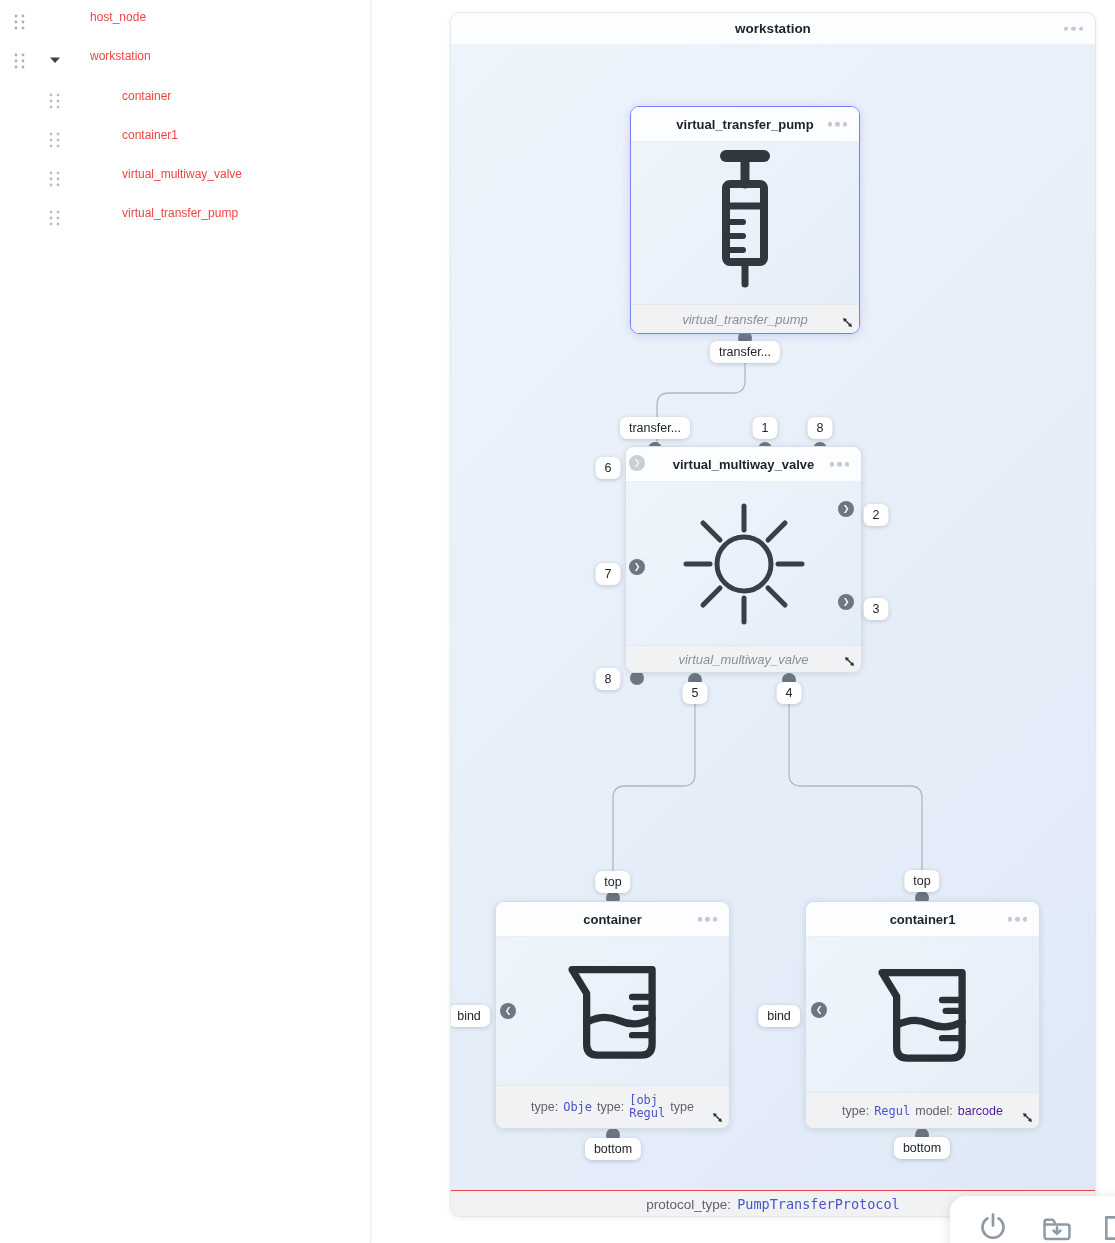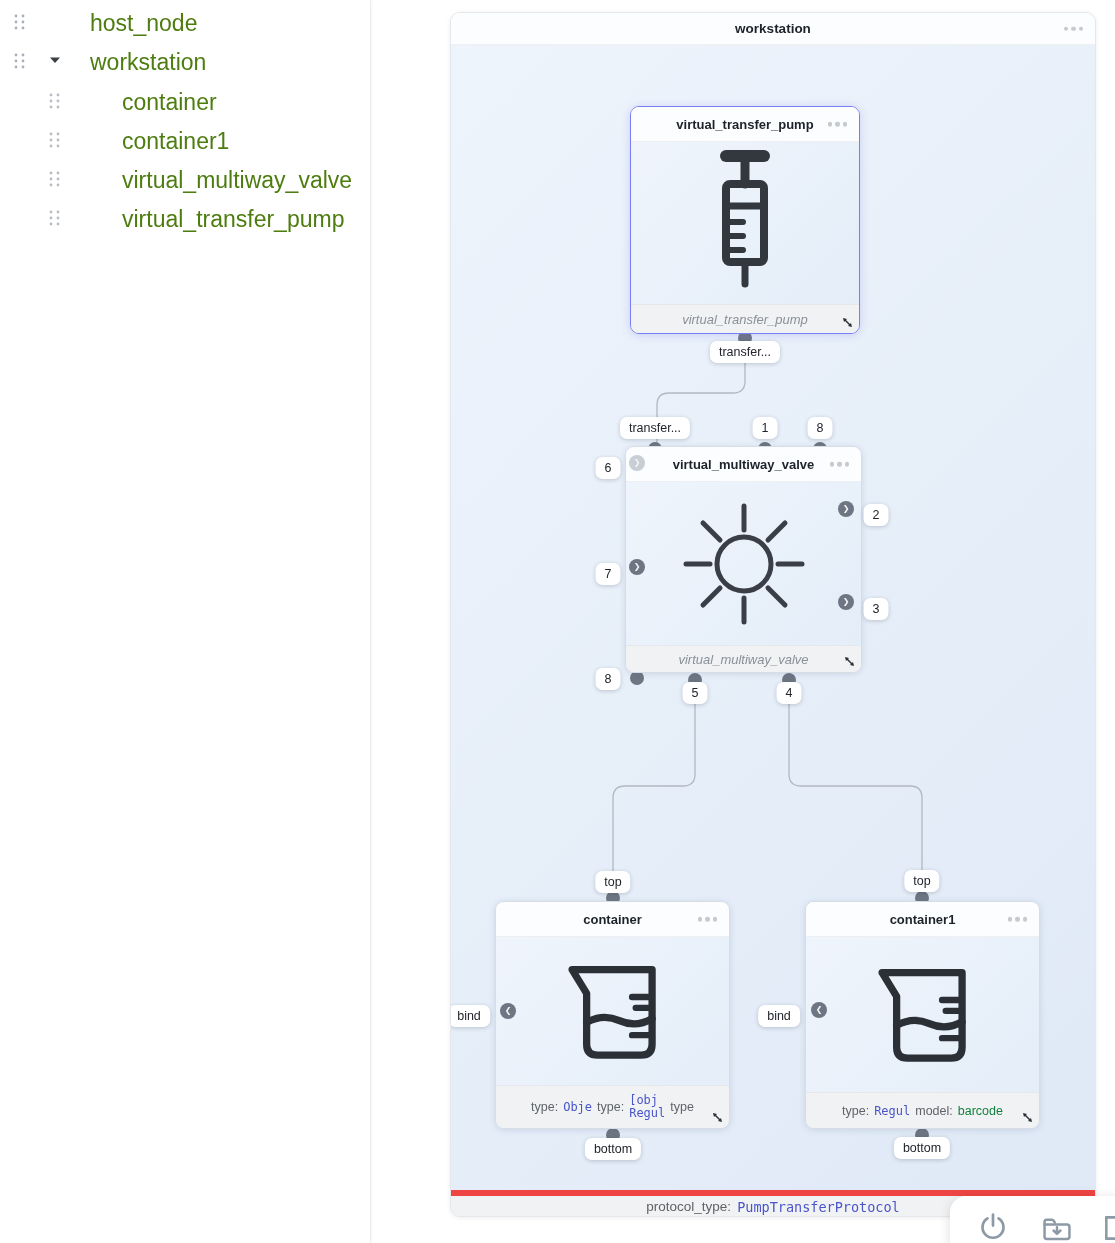--- a/index.html
+++ b/index.html
@@ -11,21 +11,21 @@
   
   .sidebar {
     position:absolute; left:0; top:0; width:371px; height:1243px;
     background:#fff; border-right:1px solid #ececec;
     box-shadow:1px 0 3px rgba(0,0,0,.04);
   }
   .trow { position:absolute; left:0; width:100%; height:39px; cursor:pointer; }
   .grip { position:absolute; top:11px; }
   .caret { position:absolute; top:15px; }
   .tlabel {
-    position:absolute; top:8px; font-size:23px; color:#4d7c0f; white-space:nowrap;
+    position:absolute; top:8px; font-size:12px; color:#ef4444; white-space:nowrap;
   }
   
   .panel {
     position:absolute; left:450px; top:12px; width:646px; height:1205px;
     background:#fff; border:1px solid #e4e7ec; border-radius:10px;
     box-shadow:0 1px 5px rgba(0,0,0,.07); overflow:hidden;
   }
   .panel-header {
     position:relative; height:32px; background:#fcfdfe;
     border-bottom:1px solid #eef0f3;
@@ -84,21 +84,21 @@
            font-family:"DejaVu Sans Mono", monospace; font-size:12px; color:#4955c8; }
   
   .chip {
     position:absolute; transform:translate(-50%,-50%); z-index:6;
     background:#fff; border-radius:7px; padding:4px 9px;
     font-size:12.5px; color:#22252b; white-space:nowrap;
     box-shadow:0 1px 4px rgba(30,40,60,.22);
   }
   
   .proto-bar {
-    height:27px; background:#f1f2f4; border-top:6px solid #ef4444;
+    height:27px; background:#f1f2f4; border-top:1px solid #ef4444;
     display:flex; align-items:center; justify-content:center; gap:6px;
   }
   .proto-label { font-size:13.5px; color:#5f6368; }
   .proto-value { font-family:"DejaVu Sans Mono", monospace; font-size:13.5px; color:#4955c8; }
   
   .toolbar {
     position:absolute; left:950px; top:1196px; width:230px; height:80px;
     background:#fff; border-radius:16px; box-shadow:0 2px 12px rgba(0,0,0,.13);
     z-index:10;
   }
@@ -354,21 +354,21 @@
           <path d="M98 14 H10 L26 40 V96 Q26 108 38 108 H86 Q98 108 98 96 V14"></path>
           <path d="M26 72 Q44 62 62 70 Q80 78 98 68"></path>
           <path d="M76 44 H94 M80 56 H94 M76 86 H94" stroke-width="7"></path>
         </svg>
       </div>
       <div class="node-footer" style="height:36px">
         <div class="fields">
           <span>type:</span>
           <span class="mono">Regul</span>
           <span style="">model:</span>
-          <span style="color:#15803d">barcode</span>
+          <span style="color:#4c1d95">barcode</span>
         </div>
         <span class="resize">
           <svg width="13" height="13" viewBox="0 0 13 13" stroke="#2b2f36" stroke-width="1.4" fill="#2b2f36">
             <path d="M3.5 3.5 L9.5 9.5" fill="none"></path>
             <path d="M2 2 l4 1 -3 3 z" stroke="none"></path>
               <path d="M11 11 l-4 -1 3 -3 z" stroke="none"></path>
           </svg>
         </span>
       </div>
     </div>

